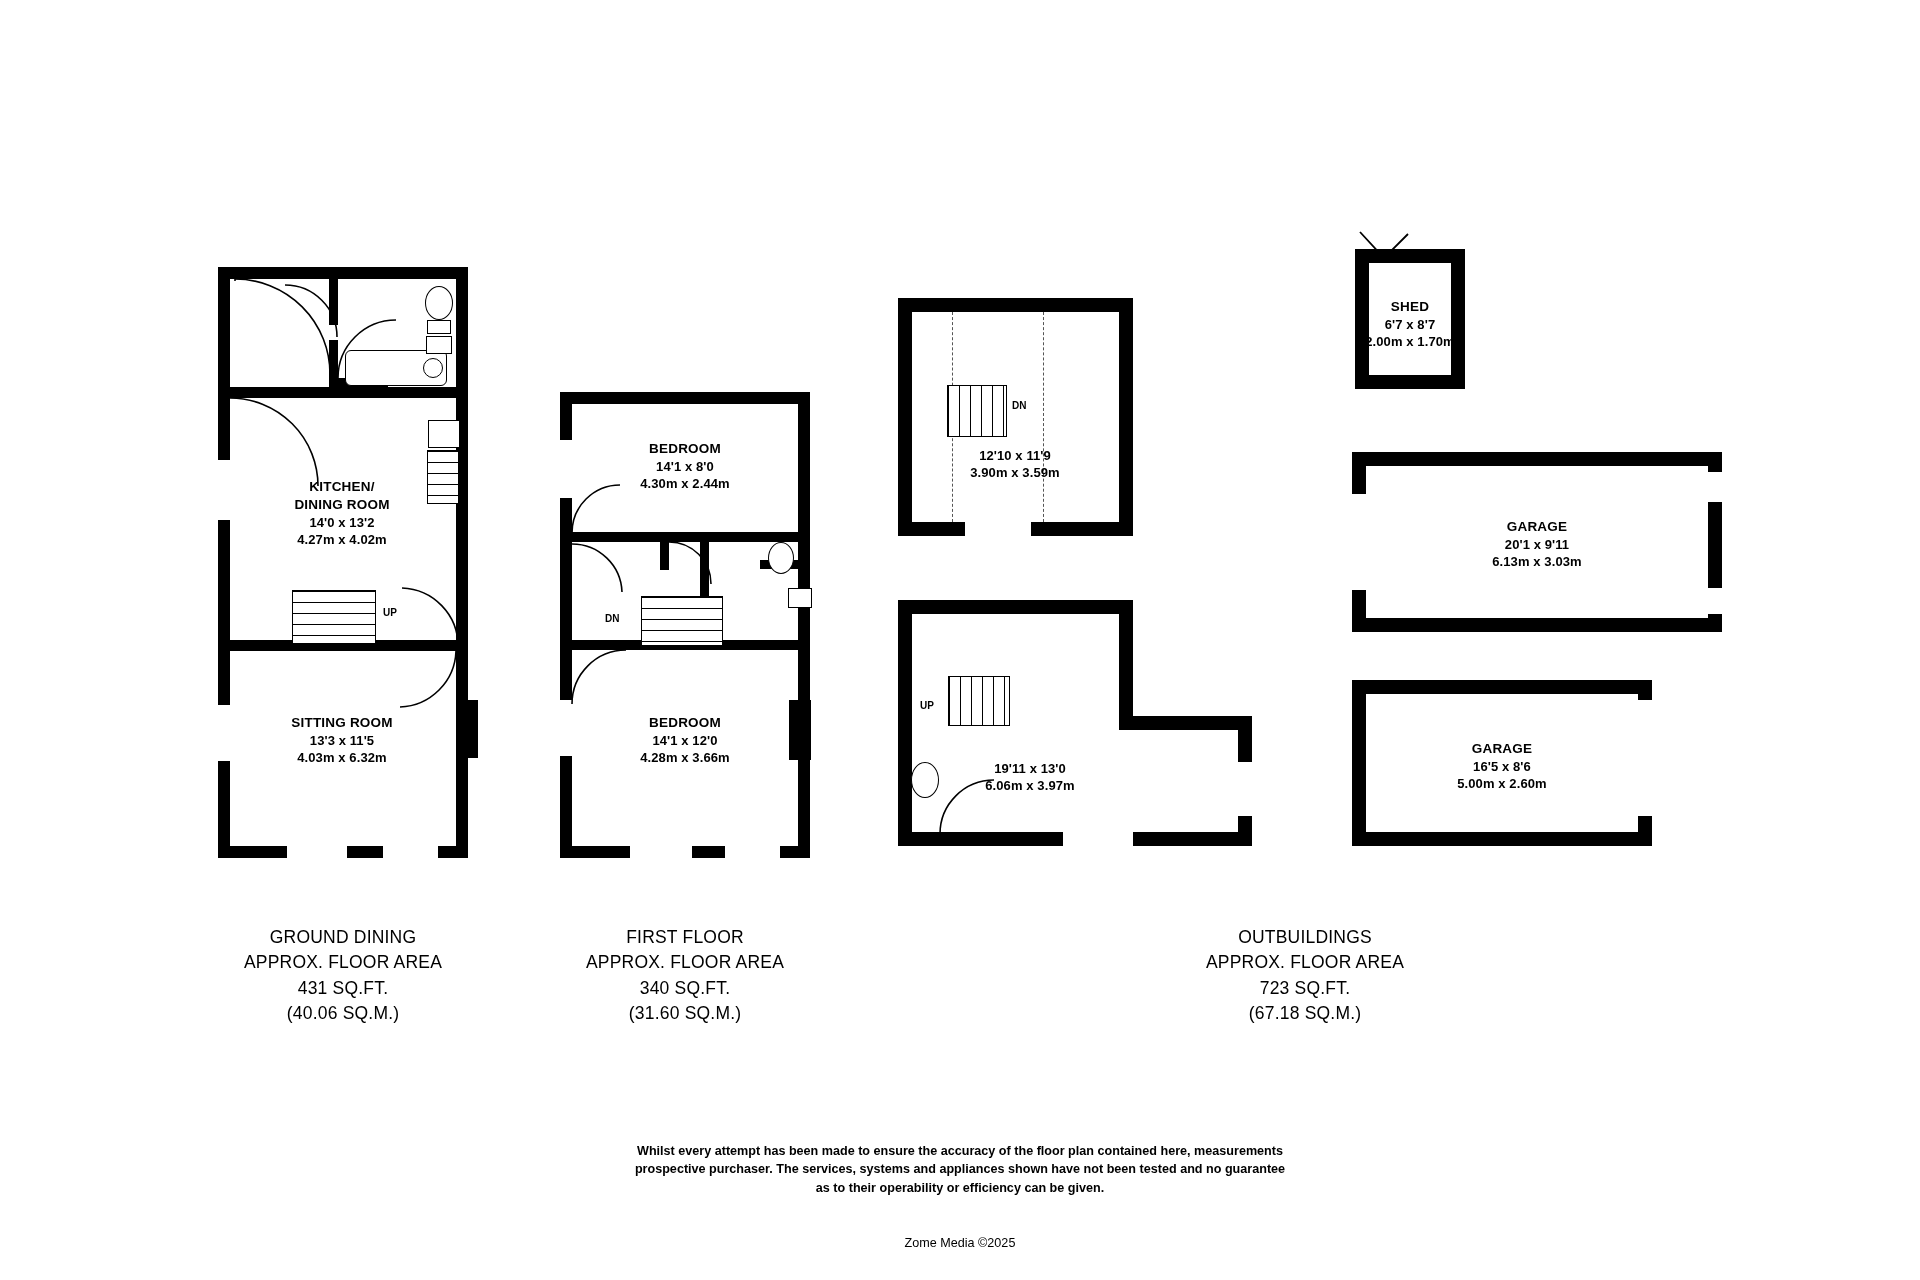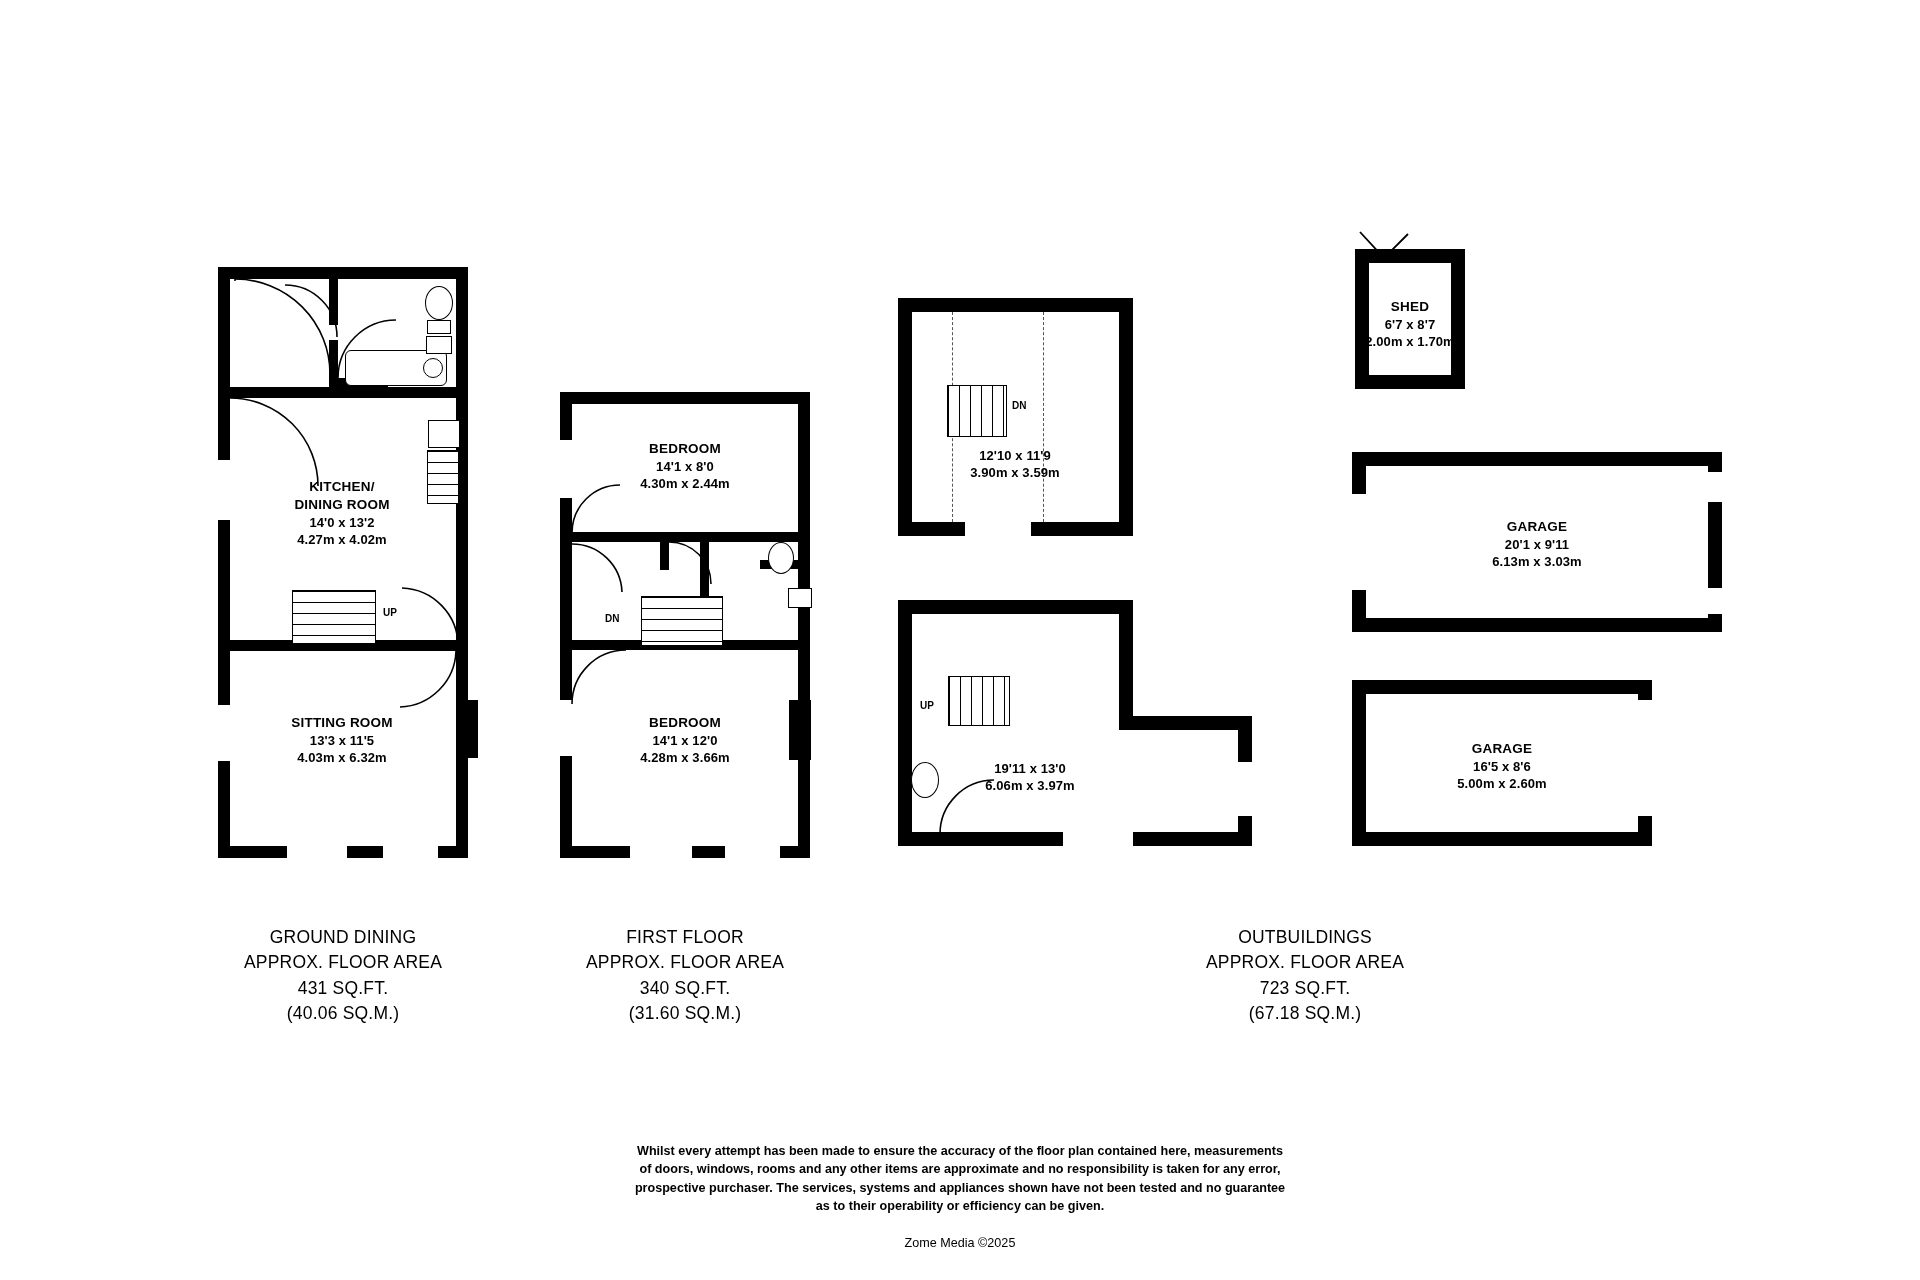--- a/index.html
+++ b/index.html
@@ -340,20 +340,19 @@
   <div class="floor-caption" style="left:1150px; top:925px; width:310px;">
     <div>OUTBUILDINGS</div>
     <div>APPROX. FLOOR AREA</div>
     <div>723 SQ.FT.</div>
     <div>(67.18 SQ.M.)</div>
   </div>
 
 
   <div class="disclaimer" style="left:580px; top:1142px;">
     <div>Whilst every attempt has been made to ensure the accuracy of the floor plan contained here, measurements</div>
-    <div>of doors, windows, rooms and any other items are approximate and no responsibility is taken for any error,</div>
     <div>prospective purchaser. The services, systems and appliances shown have not been tested and no guarantee</div>
     <div>as to their operability or efficiency can be given.</div>
   </div>
 
   <div class="credit" style="left:580px; top:1236px;">Zome Media ©2025</div>
 
 </div>
 
 </body></html>

